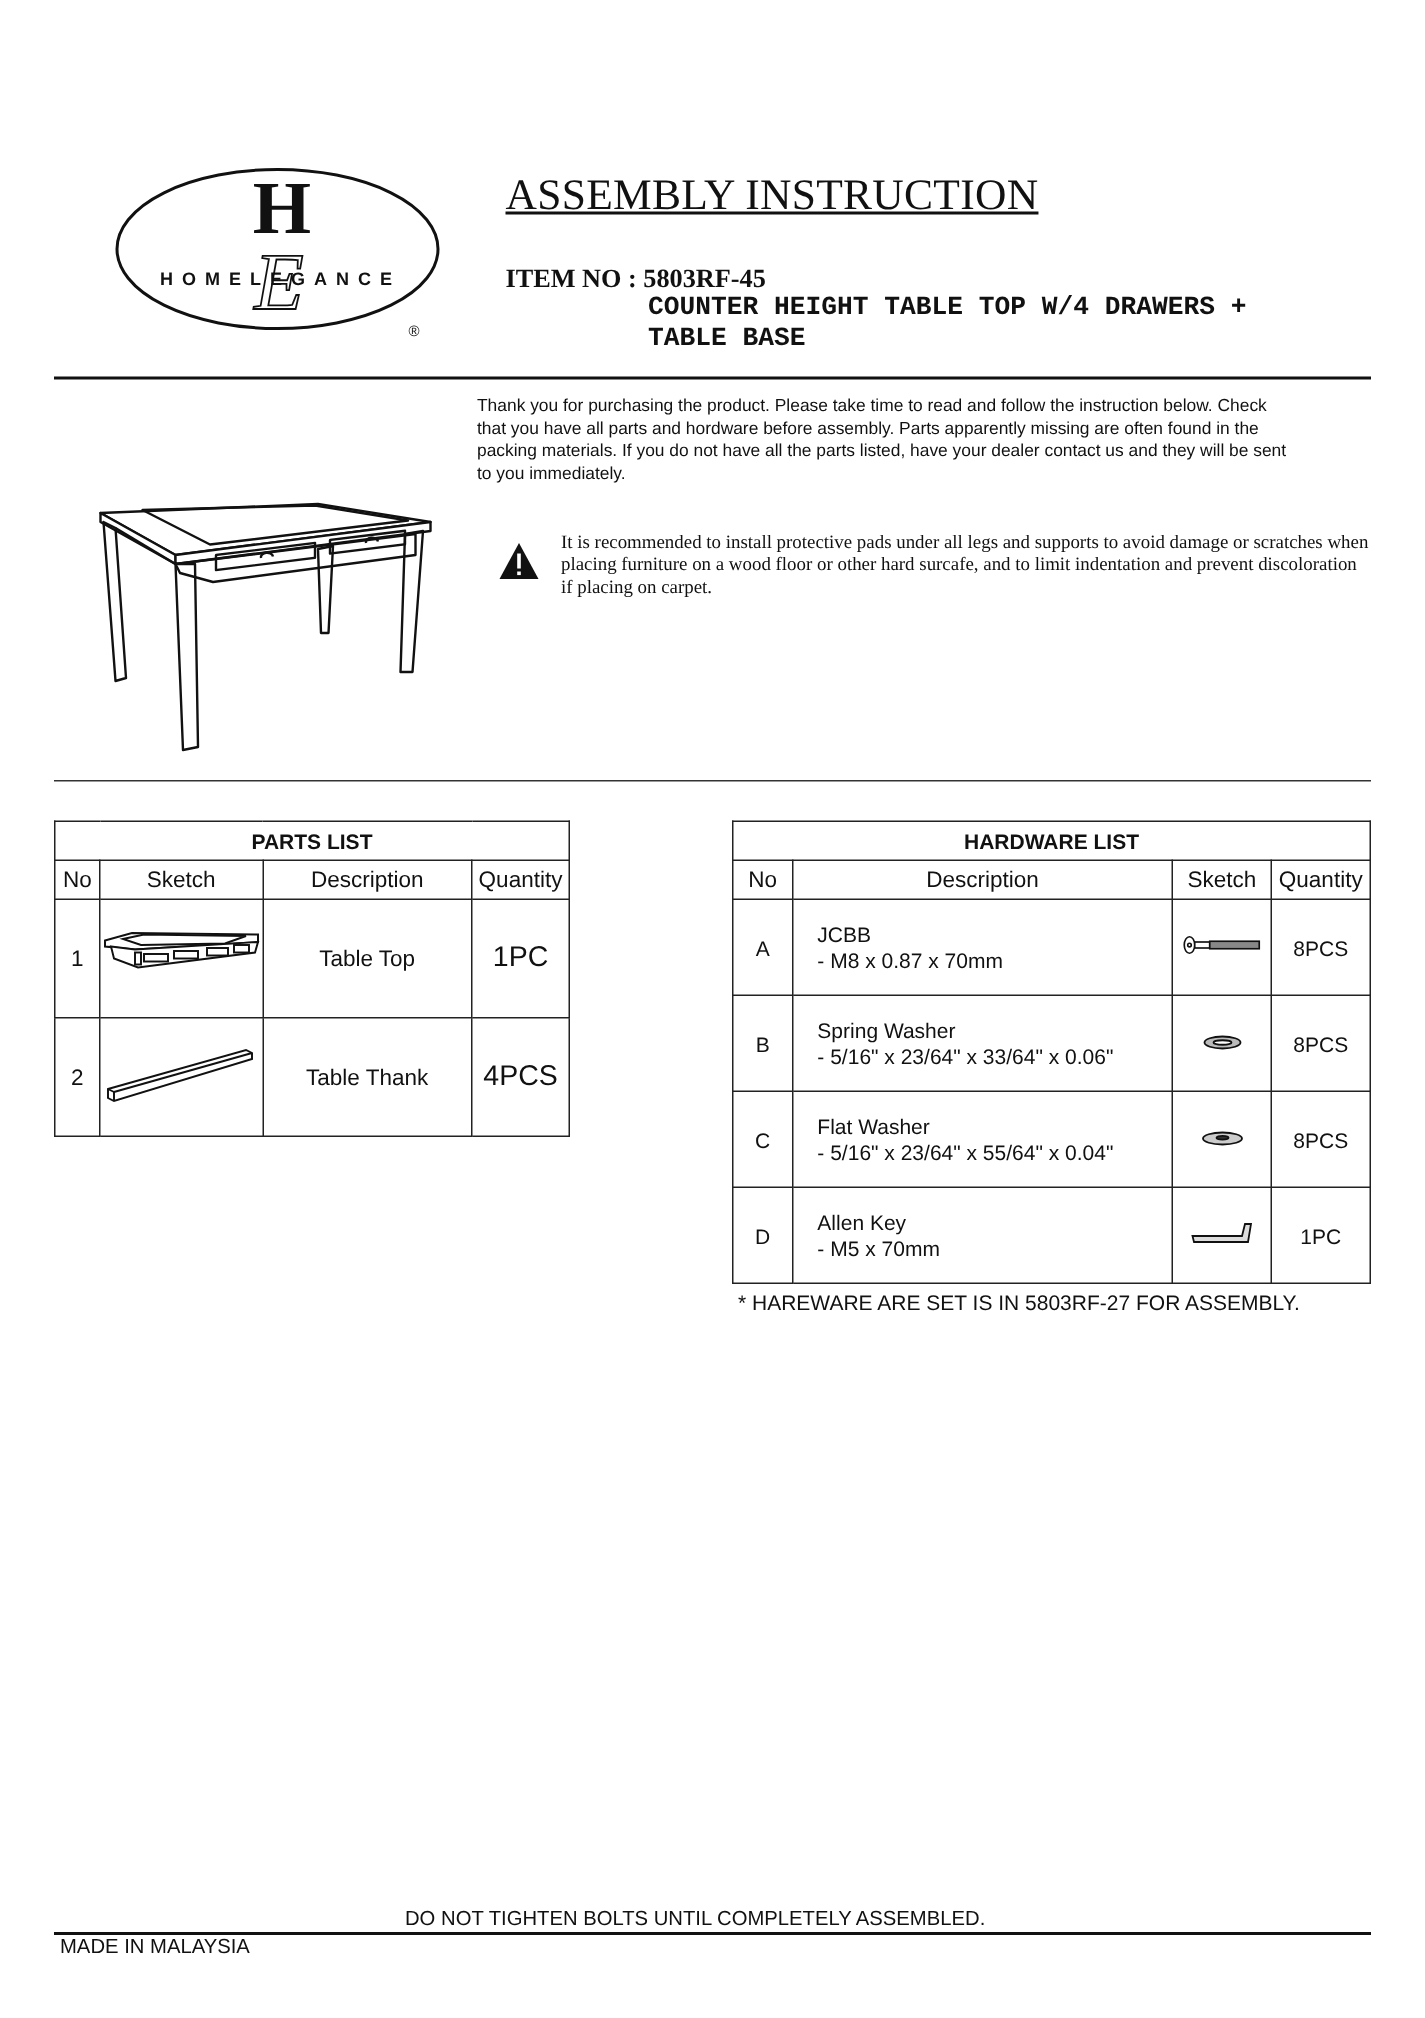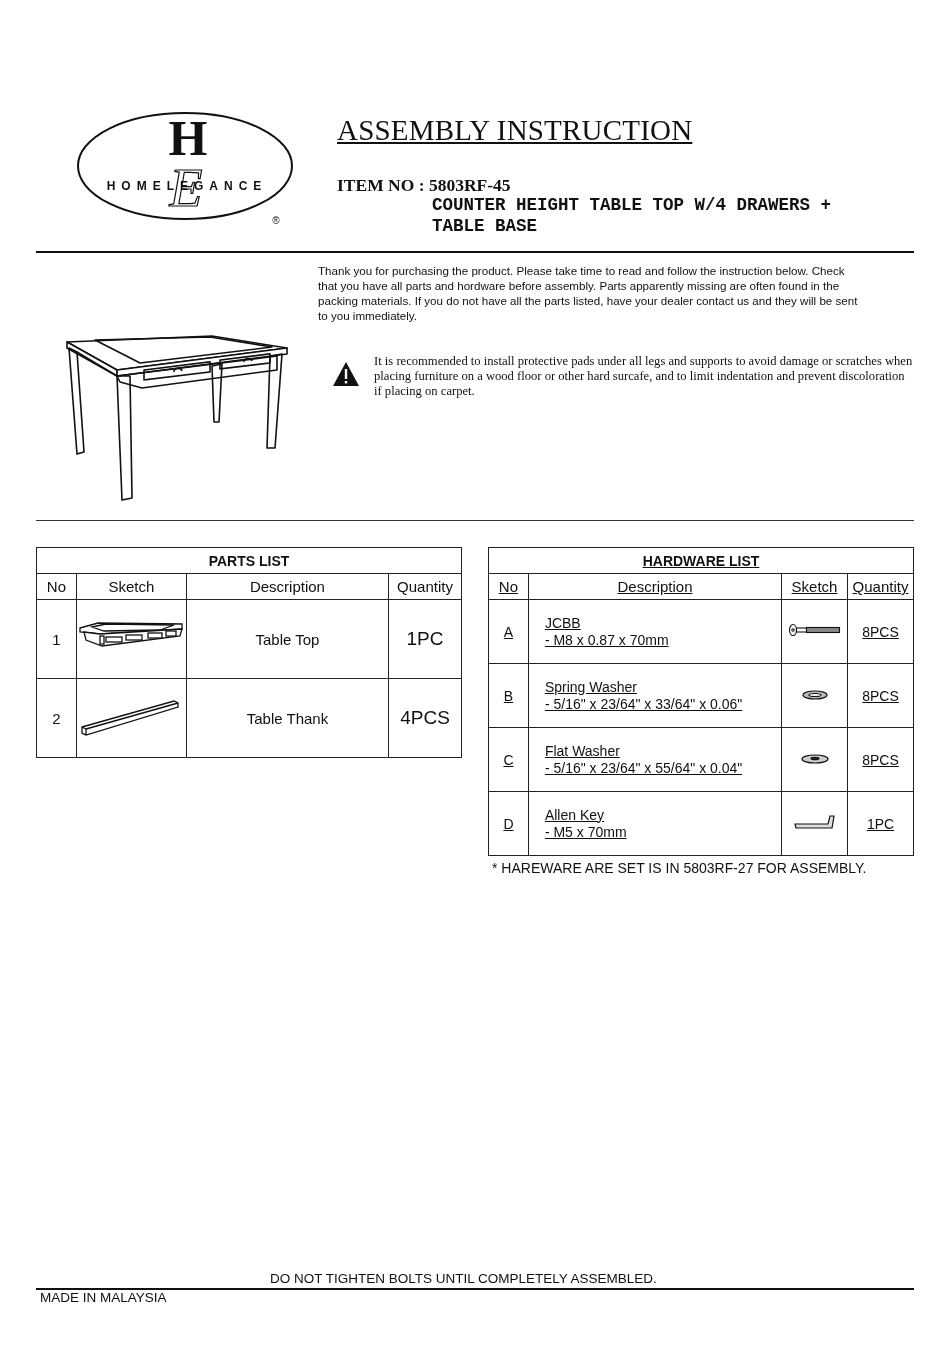--- a/index.html
+++ b/index.html
@@ -17,24 +17,24 @@
   
   .intro { left: 318px; top: 263px; width: 540px; font-size: 11.6px; line-height: 15px; }
   .warn-icon { left: 332px; top: 360px; }
   .warn-text { left: 374px; top: 354px; width: 540px; font-size: 12.6px; line-height: 15px; }
 
   
   table { border-collapse: collapse; position: absolute; }
   td, th { border: 1.5px solid #222; padding: 0; text-align: center; vertical-align: middle; font-weight: normal; }
   .caption-row th { font-weight: bold; font-size: 14px; height: 25px; }
   .head-row th { font-size: 15px; height: 25px; }
-  .parts { left: 36px; top: 547px; width: 426px; }
+  .parts { left: 36px; top: 547px; width: 344px; }
   .parts .r { height: 79px; font-size: 15px; }
   .parts .qty { font-size: 19px; }
-  .hw { left: 488px; top: 547px; width: 426px; text-decoration: underline; }
+  .hw { left: 488px; top: 547px; width: 426px; }
   .hw .r { height: 64px; font-size: 14px; }
   .hw td.desc { text-align: left; padding-left: 16px; line-height: 17px; }
   .hw-note { left: 492px; top: 860px; font-size: 14px; }
 
   
   .footer-note { left: 270px; top: 1271px; font-size: 13.5px; }
   .made-in { left: 40px; top: 1290px; font-size: 13.5px; }
 </style>
 </head>
 <body>

